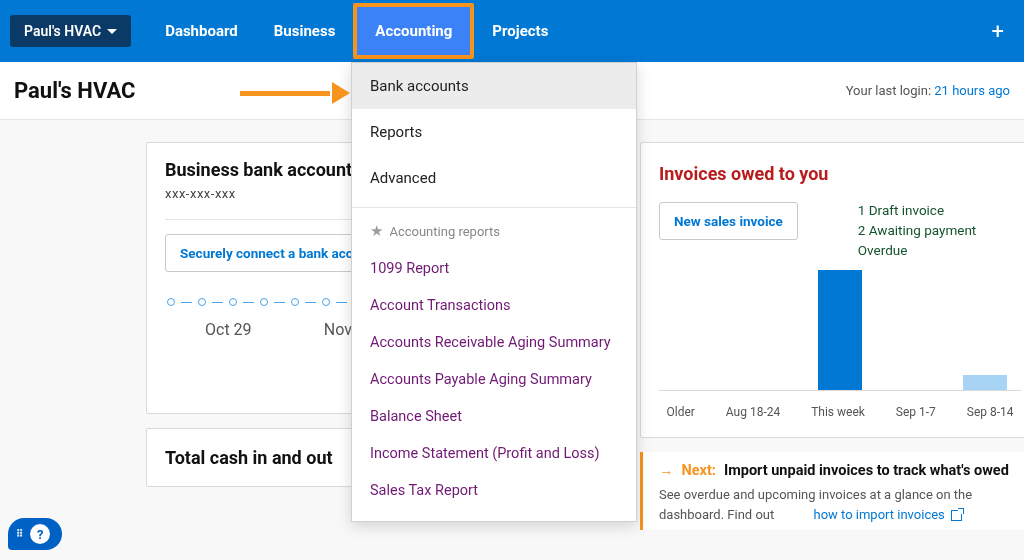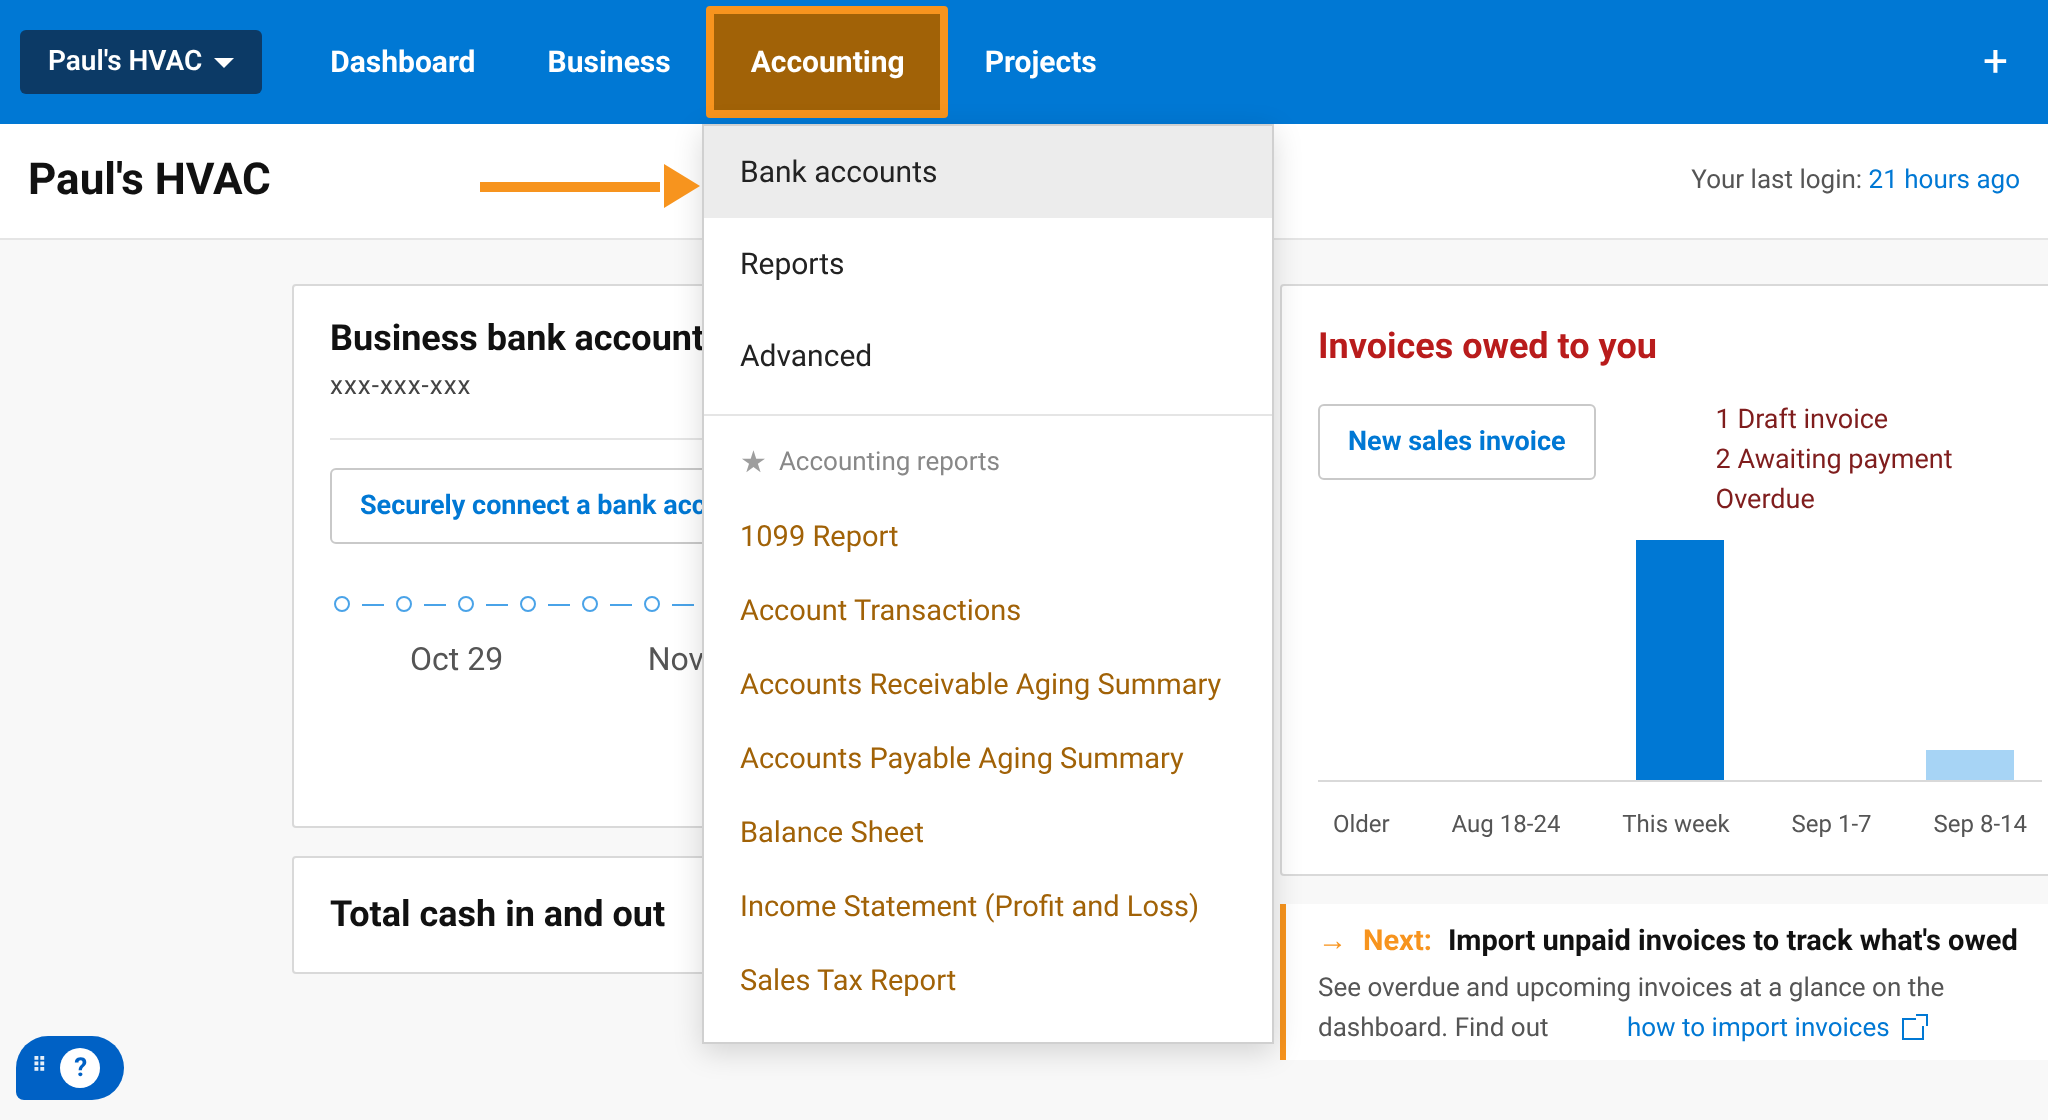--- a/index.html
+++ b/index.html
@@ -5,21 +5,21 @@
   * { box-sizing: border-box; margin: 0; padding: 0; }
   body { font-family: -apple-system, BlinkMacSystemFont, "Segoe UI", Roboto, Arial, sans-serif; font-size: 14px; color: #333; background: #fff; width: 1024px; height: 560px; overflow: hidden; position: relative; }
 
   
   .topbar { background: #0078d4; height: 62px; display: flex; align-items: center; padding: 0 10px; color: #fff; position: relative; }
   .org-selector { background: #0c3a66; border-radius: 3px; padding: 8px 14px; display: flex; align-items: center; gap: 6px; font-size: 14px; font-weight: 600; cursor: pointer; margin-right: 16px; }
   .org-selector .caret { display:inline-block; width:0; height:0; border-left:5px solid transparent; border-right:5px solid transparent; border-top:5px solid #fff; }
   .nav-tabs { display: flex; align-items: stretch; height: 100%; }
   .nav-tab { display: flex; align-items: center; padding: 0 18px; font-weight: 700; font-size: 15px; color: #fff; cursor: pointer; position: relative; }
   .nav-tab.active-dash::after { content:""; position:absolute; bottom:-4px; left:0; right:0; height:4px; background:#fff; }
-  .nav-tab.accounting { background: #a16207; border: 4px solid #f7941e; border-radius: 2px; height: 56px; margin-top: 3px; }
+  .nav-tab.accounting { background: #3b82f6; border: 4px solid #f7941e; border-radius: 2px; height: 56px; margin-top: 3px; }
   .plus-btn { margin-left: auto; font-size: 22px; font-weight: 400; cursor: pointer; padding: 0 10px; }
 
   
   .subheader { height: 58px; display: flex; align-items: center; padding: 0 14px; border-bottom: 1px solid #e5e5e5; }
   .page-title { font-size: 22px; font-weight: 700; color: #111; }
   .last-login { margin-left: auto; font-size: 13px; color: #555; }
   .last-login a { color: #0078d4; text-decoration: none; }
 
   
   .content { background: #f8f8f8; padding-top: 0; height: calc(100% - 62px - 58px); overflow: hidden; }
@@ -37,21 +37,21 @@
   .spark-labels { display:flex; justify-content:space-between; width:200px; margin-top:14px; font-size:16px; color:#555; padding-left:40px; }
 
   .card-left2 { width: 480px; margin-top: 14px; padding: 18px; }
   .card-left2 h3 { font-size: 18px; font-weight:700; color:#111; }
 
   .card-right { width: 400px; height: 296px; position: relative; overflow:hidden; padding-top:20px; }
   .card-right h3 { font-size: 18px; font-weight:700; color:#b91c1c; margin-bottom: 18px; }
   .inv-top { display:flex; align-items:flex-start; gap: 60px; }
   .new-inv-btn { border:1px solid #c9c9c9; border-radius:3px; padding:10px 14px; color:#0078d4; font-weight:700; font-size:13.5px; cursor:pointer; }
   .inv-links { display:flex; flex-direction:column; gap:4px; font-size:13.5px; }
-  .inv-links a { color:#7f1d1d; text-decoration:none; cursor:pointer; }
+  .inv-links a { color:#14532d; text-decoration:none; cursor:pointer; }
   .bar-chart { position:absolute; bottom:46px; left:18px; right:18px; height:130px; display:flex; align-items:flex-end; justify-content:space-around; border-bottom:1px solid #d9d9d9; }
   .bar { width:44px; }
   .bar.blue { background:#0078d4; }
   .bar.lightblue { background:#a7d4f5; }
   .bar-labels { position:absolute; bottom:18px; left:18px; right:18px; display:flex; justify-content:space-around; font-size:12px; color:#555;gap:16px; }
 
   .next-panel { margin-top:14px; border-left:3px solid #f7941e; padding: 10px 16px 6px 16px; width:400px; background:#fff; }
   .next-row { display:flex; align-items:center; gap:8px; font-size:14.5px; margin-bottom:6px; }
   .next-row .arrow { color:#f7941e; font-weight:700; }
   .next-row .next-label { color:#f7941e; font-weight:700; }
@@ -61,21 +61,21 @@
   .ext-icon { display:inline-block; width:11px; height:11px; border:1.5px solid #0078d4; position:relative; margin-left:3px; vertical-align:middle; }
   .ext-icon::after { content:""; position:absolute; top:-3px; right:-3px; width:5px; height:5px; border-top:1.5px solid #0078d4; border-right:1.5px solid #0078d4; background:#fff; }
 
   
   .dropdown { position:absolute; top:62px; left:351px; width:286px; background:#fff; border:1px solid #d0d0d0; box-shadow:0 4px 14px rgba(0,0,0,0.15); z-index: 50; padding-bottom: 12px; }
   .dd-item { padding: 14px 18px; font-size:15px; color:#222; cursor:pointer; }
   .dd-item.hover { background:#ececec; }
   .dd-sep { border-top:1px solid #e5e5e5; margin:6px 0 8px; }
   .dd-section { padding: 6px 18px 10px; display:flex; align-items:center; gap:6px; font-size:13px; color:#888; }
   .star { color:#9e9e9e; font-size:15px; }
-  .dd-sub { padding: 10px 18px; font-size:14.5px; color:#a16207; cursor:pointer; }
+  .dd-sub { padding: 10px 18px; font-size:14.5px; color:#701a75; cursor:pointer; }
 
   
   .anno-arrow { position:absolute; top:86px; left:240px; width:110px; height:14px; z-index:60; }
   .anno-arrow .shaft { position:absolute; top:5px; left:0; width:90px; height:5px; background:#f7941e; }
   .anno-arrow .head { position:absolute; top:-4px; right:0; width:0; height:0; border-top:11px solid transparent; border-bottom:11px solid transparent; border-left:18px solid #f7941e; }
 
   
   .help-widget { position:absolute; bottom:10px; left:8px; background:#0061c5; color:#fff; border-radius: 16px 16px 16px 4px; padding:6px 12px 6px 8px; display:flex; align-items:center; gap:6px; cursor:pointer; font-weight:700; font-size:16px; }
   .help-widget .dots { letter-spacing:1px; font-size:10px; opacity:0.9; line-height:6px; }
   .help-widget .q { background:#fff; color:#0061c5; width:20px; height:20px; border-radius:50%; display:flex; align-items:center; justify-content:center; font-size:13px; font-weight:700; }

